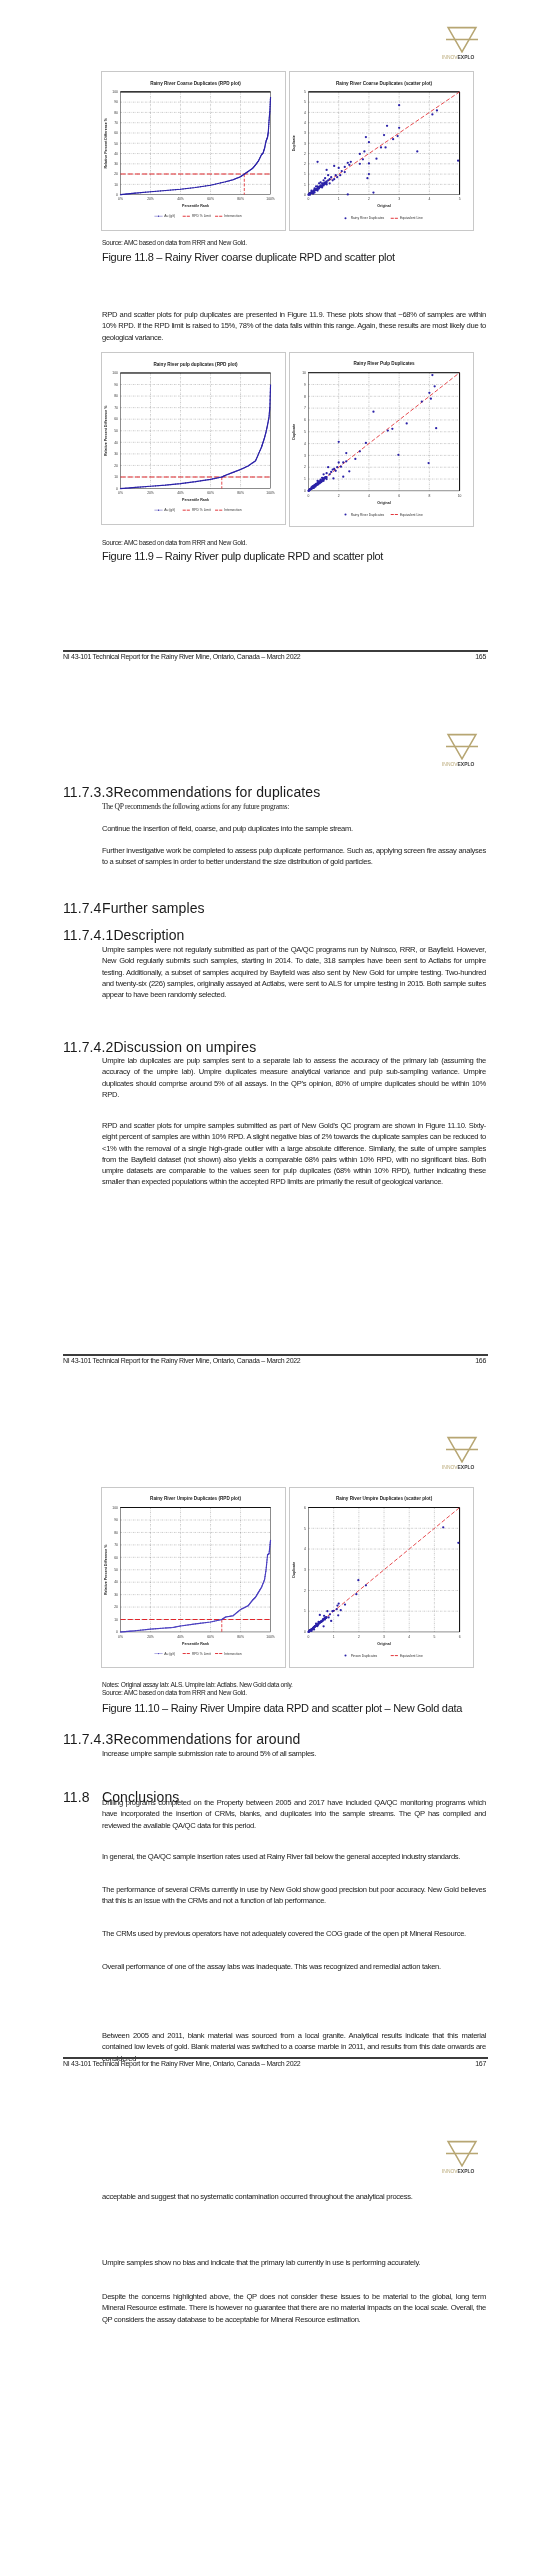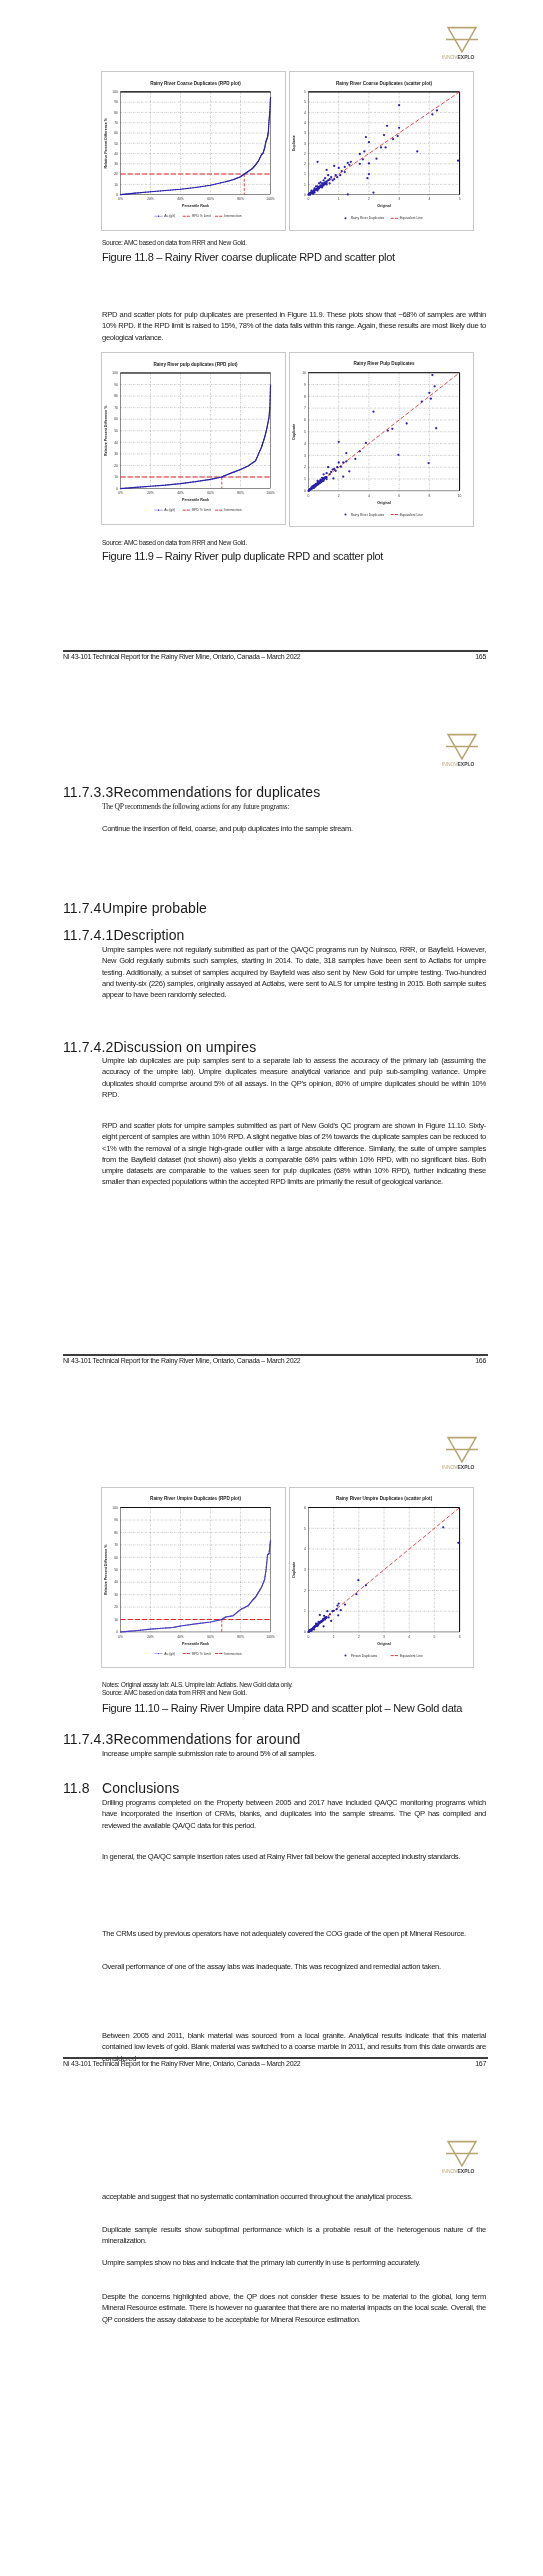--- a/index.html
+++ b/index.html
@@ -772,22 +772,23 @@
     <svg width="32" height="27" viewBox="0 0 62 52">
       <polygon points="4,3 58,3 31,50" fill="none" stroke="#b7a673" stroke-width="3"></polygon>
       <line x1="0" y1="26" x2="62" y2="26" stroke="#b7a673" stroke-width="3"></line>
     </svg>
     <div class="logo-text"><span class="innov">INNOV</span><span class="explo">EXPLO</span></div>
   </div>
 
   <div class="heading" style="top:784px;"><span class="num">11.7.3.3</span><span>Recommendations for duplicates</span></div>
   <div class="body-text" style="top:801px;font-family:Liberation Serif, serif;">The QP recommends the following actions for any future programs:</div>
   <div class="body-text" style="top:823px;">Continue the insertion of field, coarse, and pulp duplicates into the sample stream.</div>
-
-  <div class="heading" style="top:900px;"><span class="num" style="width:39px;">11.7.4</span><span>Umpire probable</span></div>
+  <div class="body-text" style="top:845px;">Further investigative work be completed to assess pulp duplicate performance. Such as, applying screen fire assay analyses to a subset of samples in order to better understand the size distribution of gold particles.</div>
+
+  <div class="heading" style="top:900px;"><span class="num" style="width:39px;">11.7.4</span><span>Further samples</span></div>
   <div class="heading" style="top:927px;"><span class="num">11.7.4.1</span><span>Description</span></div>
   <div class="body-text" style="top:944px;">Umpire samples were not regularly submitted as part of the QA/QC programs run by Nuinsco, RRR, or Bayfield. However, New Gold regularly submits such samples, starting in 2014. To date, 318 samples have been sent to Actlabs for umpire testing. Additionally, a subset of samples acquired by Bayfield was also sent by New Gold for umpire testing. Two-hundred and twenty-six (226) samples, originally assayed at Actlabs, were sent to ALS for umpire testing in 2015. Both sample suites appear to have been randomly selected.</div>
 
   <div class="heading" style="top:1039px;"><span class="num">11.7.4.2</span><span>Discussion on umpires</span></div>
   <div class="body-text" style="top:1055px;">Umpire lab duplicates are pulp samples sent to a separate lab to assess the accuracy of the primary lab (assuming the accuracy of the umpire lab). Umpire duplicates measure analytical variance and pulp sub-sampling variance. Umpire duplicates should comprise around 5% of all assays. In the QP’s opinion, 80% of umpire duplicates should be within 10% RPD.</div>
   <div class="body-text" style="top:1120px;">RPD and scatter plots for umpire samples submitted as part of New Gold’s QC program are shown in Figure 11.10. Sixty-eight percent of samples are within 10% RPD. A slight negative bias of 2% towards the duplicate samples can be reduced to &lt;1% with the removal of a single high-grade outlier with a large absolute difference. Similarly, the suite of umpire samples from the Bayfield dataset (not shown) also yields a comparable 68% pairs within 10% RPD, with no significant bias. Both umpire datasets are comparable to the values seen for pulp duplicates (68% within 10% RPD), further indicating these smaller than expected populations within the accepted RPD limits are primarily the result of geological variance.</div>
 
   <div class="footer-rule" style="top:1354px;"></div>
   <div class="footer-text" style="top:1357px;">
     <span>NI 43-101 Technical Report for the Rainy River Mine, Ontario, Canada – March 2022</span>
@@ -1125,23 +1126,24 @@
         </svg>
     </div>
   </div>
   <div class="source-text" style="top:1681px;">Notes: Original assay lab: ALS. Umpire lab: Actlabs. New Gold data only.</div>
   <div class="source-text" style="top:1689px;">Source: AMC based on data from RRR and New Gold.</div>
   <div class="caption" style="top:1702px;">Figure 11.10 – Rainy River Umpire data RPD and scatter plot – New Gold data</div>
 
   <div class="heading" style="top:1731px;"><span class="num">11.7.4.3</span><span>Recommendations for around</span></div>
   <div class="body-text" style="top:1748px;">Increase umpire sample submission rate to around 5% of all samples.</div>
 
-  <div class="heading" style="top:1780px;"><span class="num" style="width:39px;">11.8</span><span>Conclusions</span></div>
+  <div class="heading" style="top:1780px;"><span class="num" style="width:39px;margin-top:9px;">11.8</span><span>Conclusions</span></div>
   <div class="body-text" style="top:1797px;">Drilling programs completed on the Property between 2005 and 2017 have included QA/QC monitoring programs which have incorporated the insertion of CRMs, blanks, and duplicates into the sample streams. The QP has compiled and reviewed the available QA/QC data for this period.</div>
   <div class="body-text" style="top:1851px;">In general, the QA/QC sample insertion rates used at Rainy River fall below the general accepted industry standards.</div>
+  <div class="body-text" style="top:1884px;">The performance of several CRMs currently in use by New Gold show good precision but poor accuracy. New Gold believes that this is an issue with the CRMs and not a function of lab performance.</div>
   <div class="body-text" style="top:1928px;">The CRMs used by previous operators have not adequately covered the COG grade of the open pit Mineral Resource.</div>
   <div class="body-text" style="top:1961px;">Overall performance of one of the assay labs was inadequate. This was recognized and remedial action taken.</div>
   <div class="body-text" style="top:1994px;margin-top:36px;">Between 2005 and 2011, blank material was sourced from a local granite. Analytical results indicate that this material contained low levels of gold. Blank material was switched to a coarse marble in 2011, and results from this date onwards are considered</div>
 
   <div class="footer-rule" style="top:2057px;"></div>
   <div class="footer-text" style="top:2060px;">
     <span>NI 43-101 Technical Report for the Rainy River Mine, Ontario, Canada – March 2022</span>
     <span class="pg">167</span>
   </div>
 </div>
@@ -1149,18 +1151,17 @@
 <div class="page" style="top:0; height:2813px;">
   <div class="logo" style="top:2140px;">
     <svg width="32" height="27" viewBox="0 0 62 52">
       <polygon points="4,3 58,3 31,50" fill="none" stroke="#b7a673" stroke-width="3"></polygon>
       <line x1="0" y1="26" x2="62" y2="26" stroke="#b7a673" stroke-width="3"></line>
     </svg>
     <div class="logo-text"><span class="innov">INNOV</span><span class="explo">EXPLO</span></div>
   </div>
 
   <div class="body-text" style="top:2191px;">acceptable and suggest that no systematic contamination occurred throughout the analytical process.</div>
-  <div class="body-text" style="top:2224px;">Duplicate sample results show suboptimal performance which is a probable result of the heterogenous nature of the mineralization.</div>
   <div class="body-text" style="top:2257px;">Umpire samples show no bias and indicate that the primary lab currently in use is performing accurately.</div>
   <div class="body-text" style="top:2291px;">Despite the concerns highlighted above, the QP does not consider these issues to be material to the global, long term Mineral Resource estimate. There is however no guarantee that there are no material impacts on the local scale. Overall, the QP considers the assay database to be acceptable for Mineral Resource estimation.</div>
 
 </div>
 
 
 </body></html>

